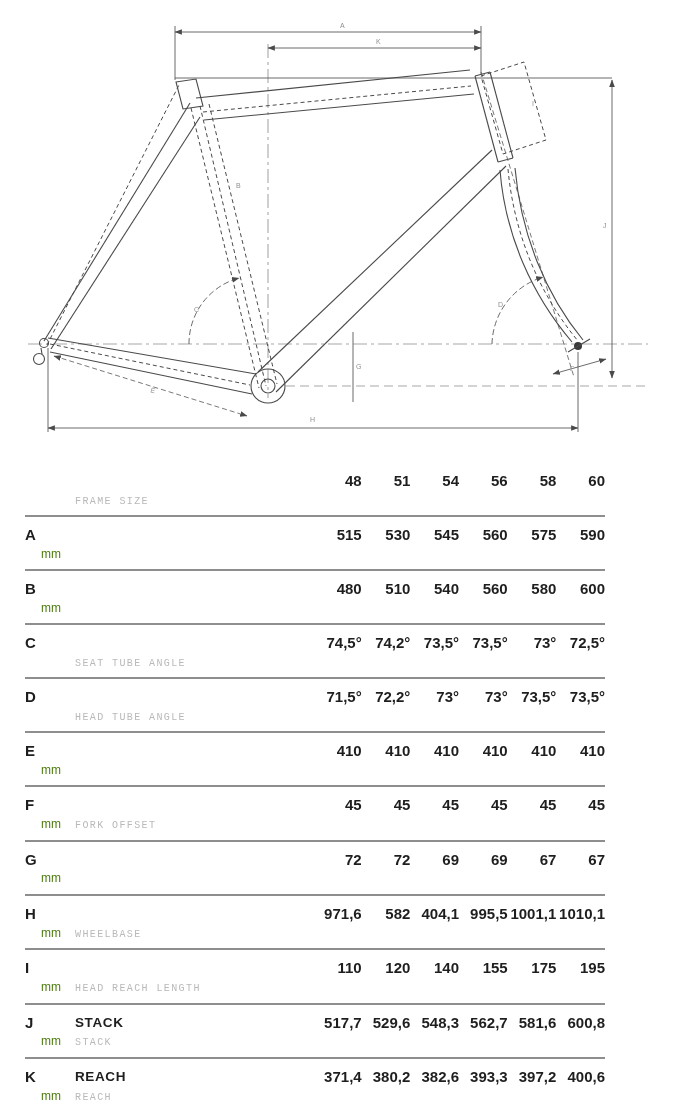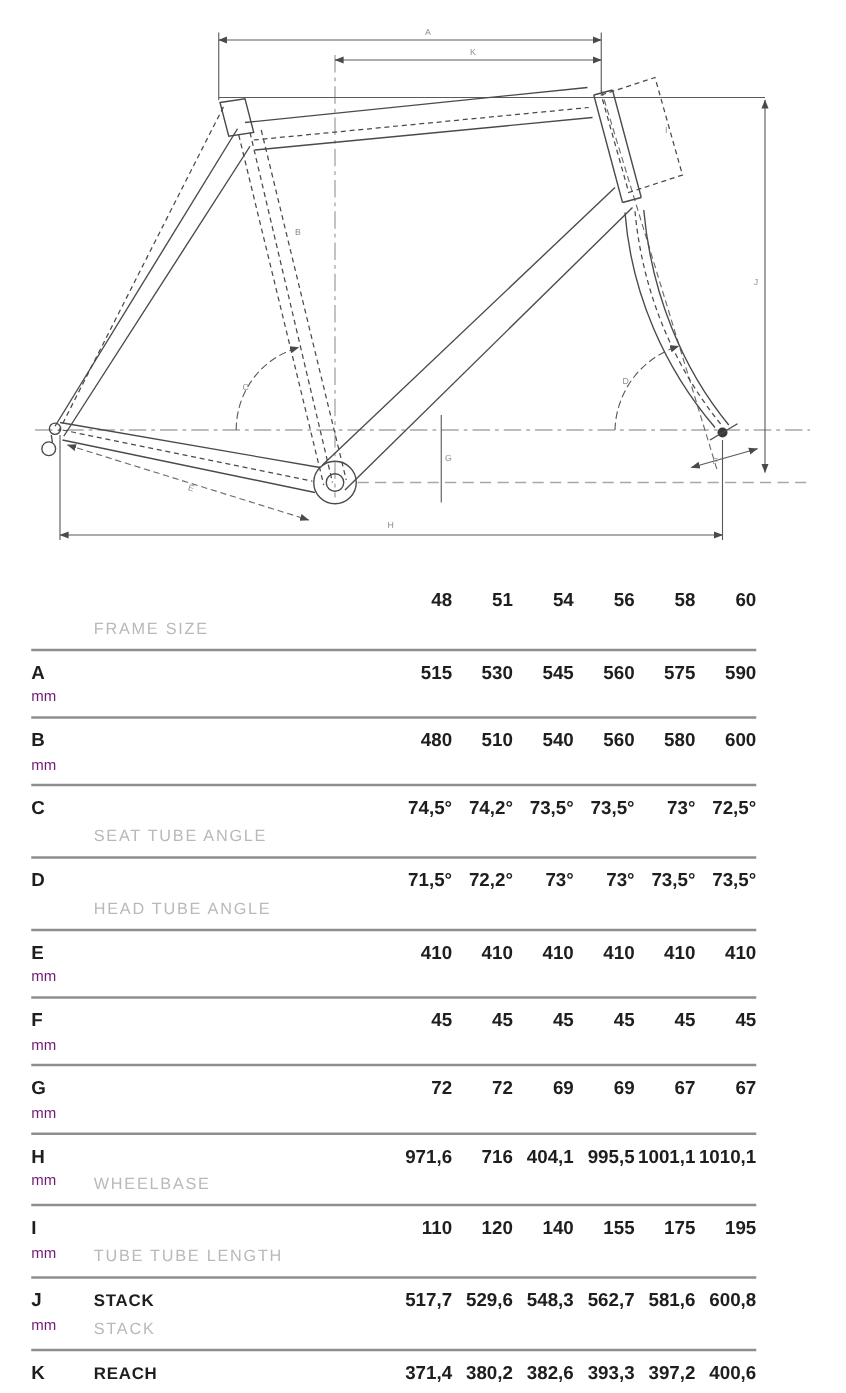--- a/index.html
+++ b/index.html
@@ -31,22 +31,22 @@
     display:grid;
     grid-template-columns:50px 238px repeat(6,1fr);
     grid-template-rows:auto auto;
     border-top:2px solid var(--rule);
     padding:9px 0 7px 0;
     min-height:52px;
   }
   .trow.thead{border-top:none;padding-top:14px;min-height:50px;}
   .cell-letter{grid-column:1;grid-row:1;font-weight:bold;font-size:15px;color:var(--ink);line-height:1.25;}
   .cell-title{grid-column:2;grid-row:1;font-weight:bold;font-size:13.5px;letter-spacing:0.6px;color:var(--ink);line-height:1.35;}
-  .cell-unit{grid-column:1;grid-row:2;font-size:12px;color:#701a75;line-height:1.3;padding-top:2px;}
-  .cell-desc{grid-column:2;grid-row:2;font-size:13px;letter-spacing:1.4px;color:var(--muted);line-height:1.3;padding-top:4px;white-space:nowrap;}
+  .cell-unit{grid-column:1;grid-row:2;font-size:12px;color:#4d7c0f;line-height:1.3;padding-top:2px;margin-left:16px;}
+  .cell-desc{grid-column:2;grid-row:2;font-size:10px;letter-spacing:1.4px;color:var(--muted);line-height:1.3;padding-top:4px;white-space:nowrap;font-family:Liberation Mono, monospace;}
   .cell-val{grid-row:1;text-align:right;font-weight:bold;font-size:15px;color:var(--ink);line-height:1.25;white-space:nowrap;}
 </style>
 </head>
 <body>
 
 <div class="sheet">
 
   <div class="diagram-wrap">
     <svg viewBox="0 0 677 452" width="677" height="452">
       <defs>
@@ -221,20 +221,21 @@
     <div class="cell-val" style="grid-column:5">410</div>
     <div class="cell-val" style="grid-column:6">410</div>
     <div class="cell-val" style="grid-column:7">410</div>
     <div class="cell-val" style="grid-column:8">410</div>
   </div>
 
   <div class="trow">
     <div class="cell-letter">F</div>
     <div class="cell-title"></div>
     <div class="cell-unit">mm</div>
+    <div class="cell-desc">FORK OFFSET</div>
     <div class="cell-val" style="grid-column:3">45</div>
     <div class="cell-val" style="grid-column:4">45</div>
     <div class="cell-val" style="grid-column:5">45</div>
     <div class="cell-val" style="grid-column:6">45</div>
     <div class="cell-val" style="grid-column:7">45</div>
     <div class="cell-val" style="grid-column:8">45</div>
   </div>
 
   <div class="trow">
     <div class="cell-letter">G</div>
@@ -247,32 +248,32 @@
     <div class="cell-val" style="grid-column:7">67</div>
     <div class="cell-val" style="grid-column:8">67</div>
   </div>
 
   <div class="trow">
     <div class="cell-letter">H</div>
     <div class="cell-title"></div>
     <div class="cell-unit">mm</div>
     <div class="cell-desc">WHEELBASE</div>
     <div class="cell-val" style="grid-column:3">971,6</div>
-    <div class="cell-val" style="grid-column:4">716</div>
+    <div class="cell-val" style="grid-column:4">582</div>
     <div class="cell-val" style="grid-column:5">404,1</div>
     <div class="cell-val" style="grid-column:6">995,5</div>
     <div class="cell-val" style="grid-column:7">1001,1</div>
     <div class="cell-val" style="grid-column:8">1010,1</div>
   </div>
 
   <div class="trow">
     <div class="cell-letter">I</div>
     <div class="cell-title"></div>
     <div class="cell-unit">mm</div>
-    <div class="cell-desc">TUBE TUBE LENGTH</div>
+    <div class="cell-desc">HEAD REACH LENGTH</div>
     <div class="cell-val" style="grid-column:3">110</div>
     <div class="cell-val" style="grid-column:4">120</div>
     <div class="cell-val" style="grid-column:5">140</div>
     <div class="cell-val" style="grid-column:6">155</div>
     <div class="cell-val" style="grid-column:7">175</div>
     <div class="cell-val" style="grid-column:8">195</div>
   </div>
 
   <div class="trow">
     <div class="cell-letter">J</div>

